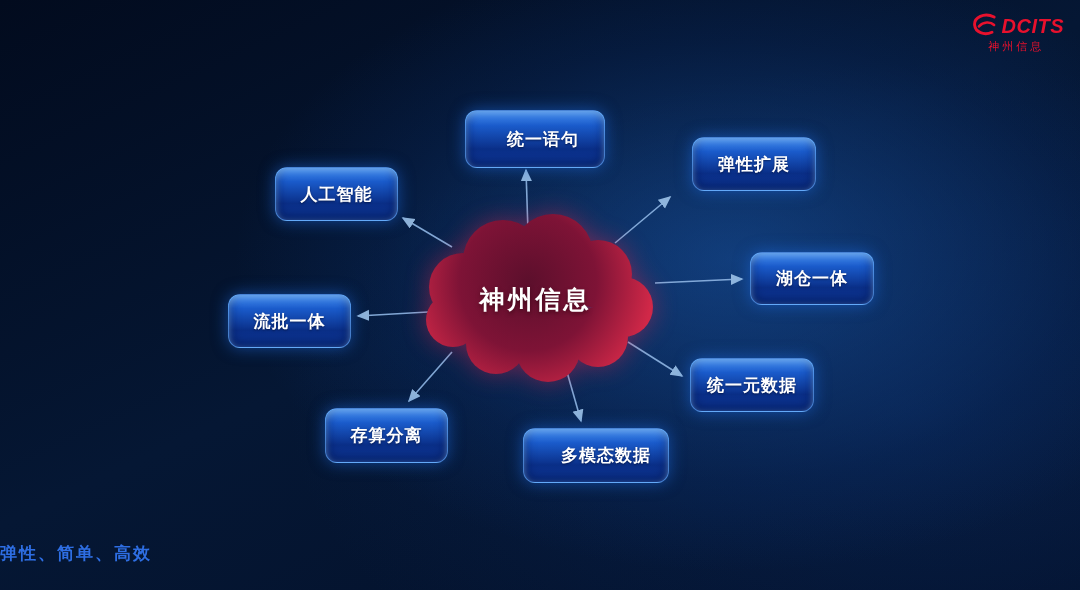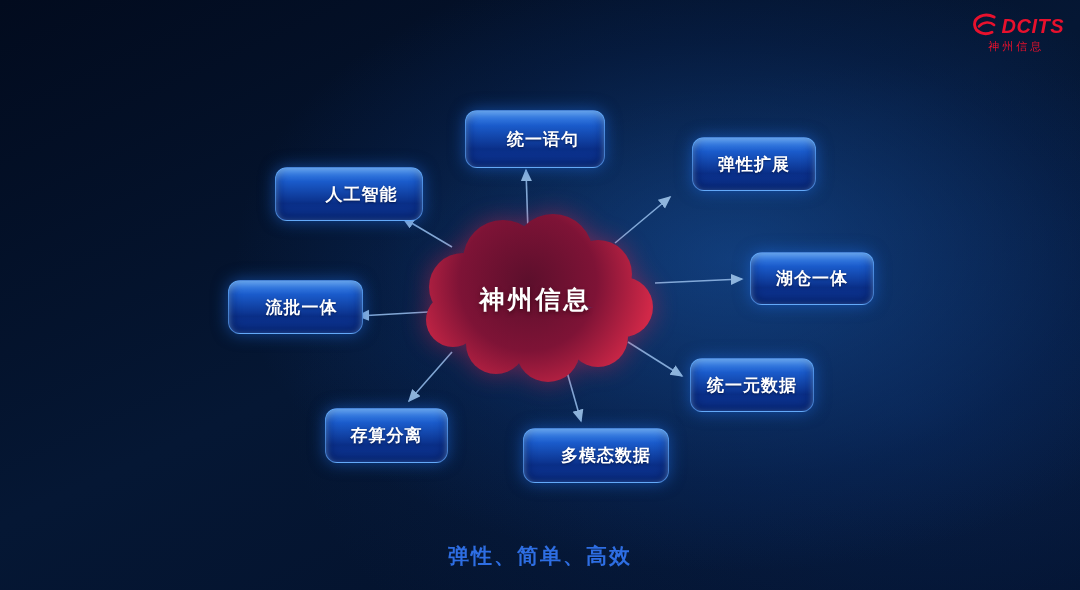--- a/index.html
+++ b/index.html
@@ -38,39 +38,38 @@
     border-radius: 12px;
     background: linear-gradient(180deg, #4b93f2 0%, #1a5bcb 26%, #0a2f88 68%, #0e3da4 100%);
     border: 1px solid rgba(120,190,255,0.55);
     box-shadow: 0 0 16px rgba(30,110,230,0.55),
                 inset 0 2px 6px rgba(150,205,255,0.55),
                 inset 0 -5px 12px rgba(0,10,55,0.65);
     text-shadow: 0 1px 2px rgba(0,10,40,0.6);
   }
   #node-unified-sql   { left: 465px; top: 110px; width: 122px; height: 56px; padding-left: 16px; }
   #node-elastic       { left: 692px; top: 137px; width: 122px; height: 52px; }
-  #node-ai            { left: 275px; top: 167px; width: 121px; height: 52px; padding-left: 25px; }
+  #node-ai            { left: 275px; top: 167px; width: 121px; height: 52px; }
   #node-engines       { left: 750px; top: 252px; width: 122px; height: 51px; }
-  #node-streambatch   { left: 228px; top: 280px; width: 121px; height: 52px; padding-left: 12px; }
+  #node-streambatch   { left: 228px; top: 294px; width: 121px; height: 52px; }
   #node-metadata      { left: 690px; top: 358px; width: 122px; height: 52px; }
   #node-storage       { left: 325px; top: 408px; width: 121px; height: 53px; }
   #node-multimodal    { left: 523px; top: 428px; width: 124px; height: 53px; padding-left: 20px; }
   
   .cloud-wrap { position: absolute; left: 408px; top: 212px; width: 255px; height: 175px; }
   .cloud-svg { position: absolute; left: 0; top: 0; filter: drop-shadow(0 0 12px rgba(225,35,75,0.45)); }
   .cloud-label {
     position: absolute; left: 0; top: 0; width: 100%; height: 100%;
     display: flex; align-items: center; justify-content: center;
     color: #ffffff; font-size: 25px; font-weight: bold; letter-spacing: 3px;
     text-shadow: 0 2px 4px rgba(40,0,10,0.6);
   }
   .footer-text {
     position: absolute; left: 0; top: 542px; width: 100%;
-    text-align: center;
-    color: #2e6ee3; font-size: 21px; font-weight: bold; letter-spacing: 2px;
+    color: #2e6ee3; font-size: 17px; font-weight: bold; letter-spacing: 2px;
   }
 </style>
 </head>
 <body>
 
 <div class="slide">
 
 
   <div class="logo">
     <div class="logo-row">

